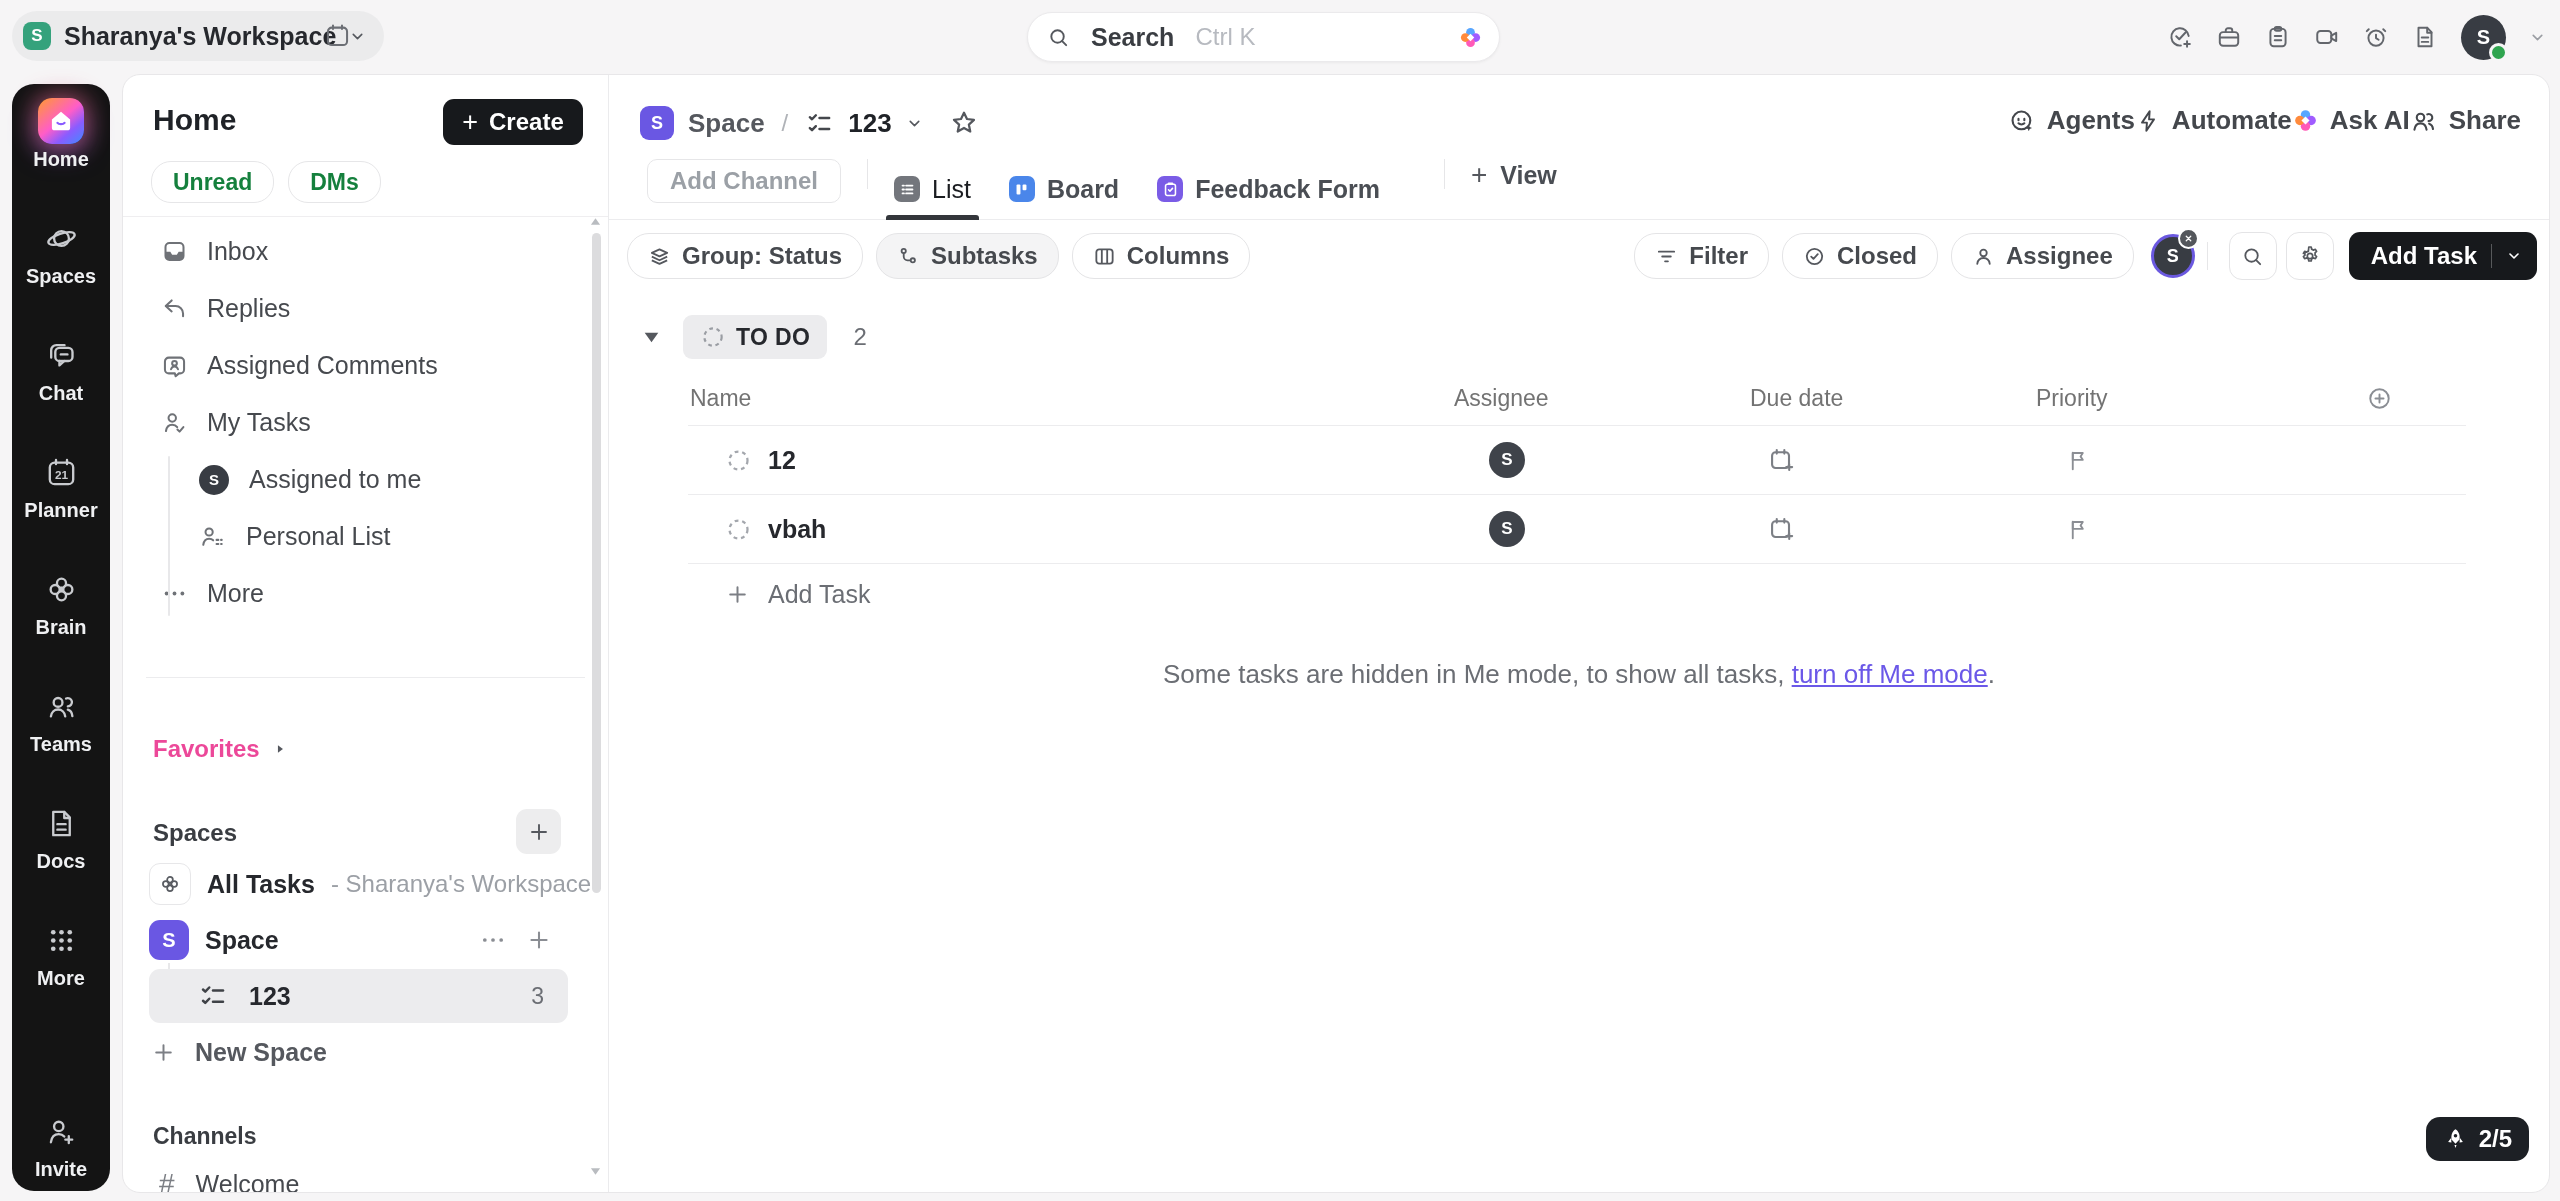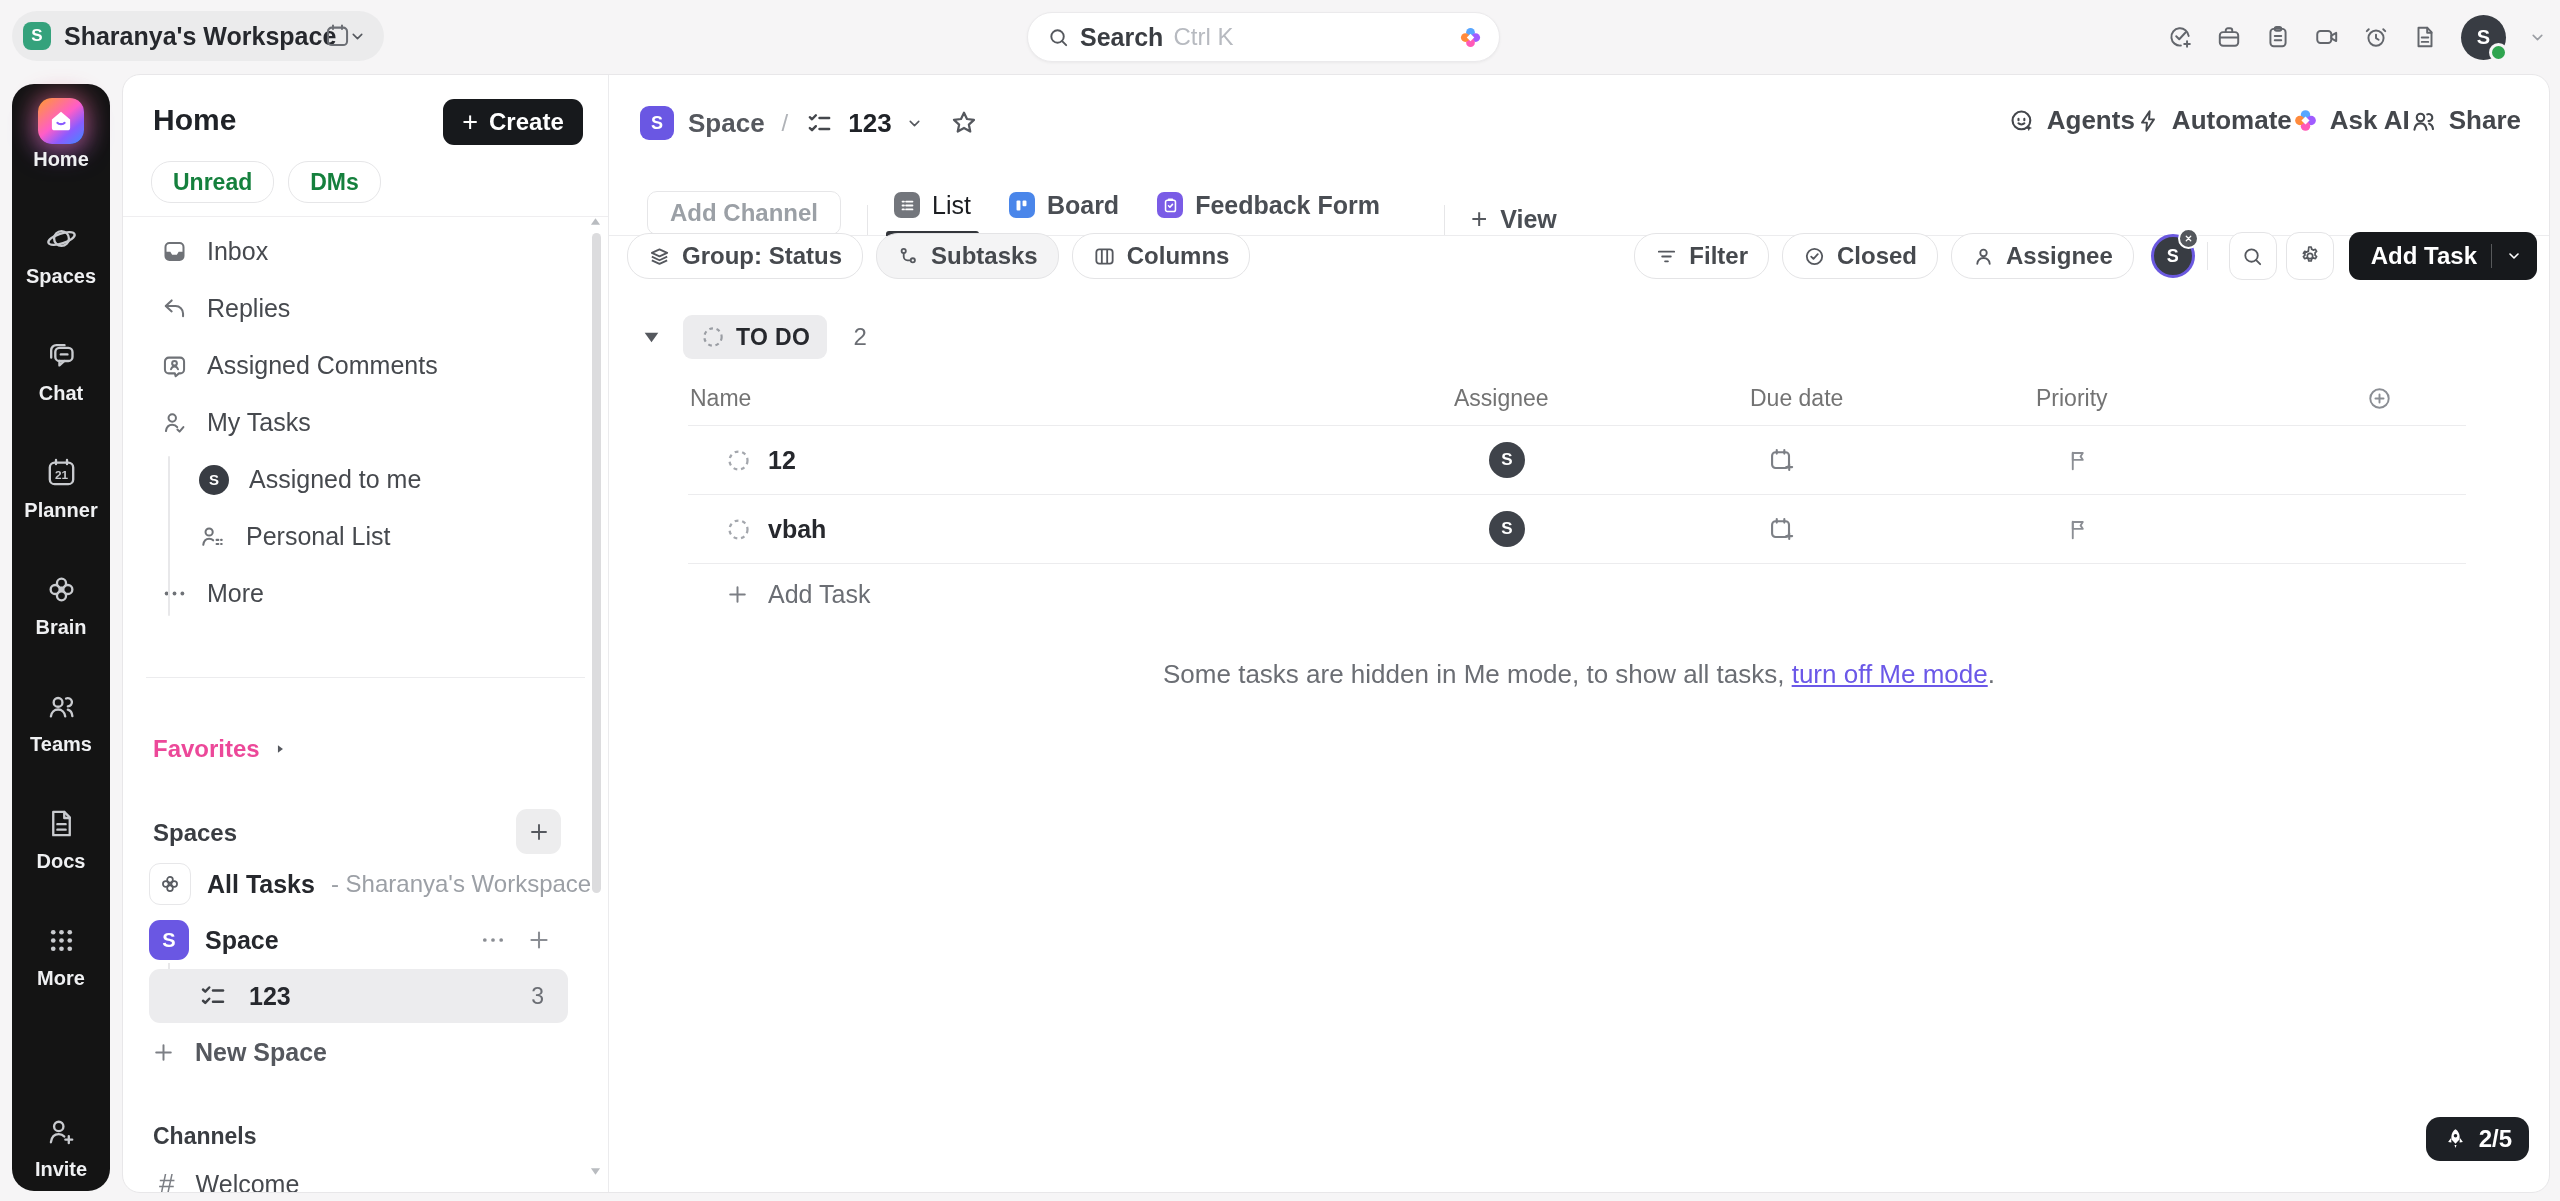--- a/index.html
+++ b/index.html
@@ -11,21 +11,21 @@
   
   .topbar{position:absolute;left:0;top:0;width:100%;height:74px}
   .ws-pill{position:absolute;left:12px;top:11px;height:50px;border-radius:25px;background:#ebebec;
            display:flex;align-items:center;gap:13px;padding:0 18px 0 11px;cursor:pointer}
   .ws-avatar{width:28px;height:28px;border-radius:8px;background:#35a27c;color:#fff;font-weight:700;
              font-size:17px;display:grid;place-items:center}
   .ws-name{font-size:25px;font-weight:700;color:#26282d}
   .cal-btn{position:absolute;left:324px;top:22px;color:#6b6e74;cursor:pointer}
   .searchbar{position:absolute;left:1027px;top:12px;width:473px;height:50px;border-radius:25px;background:#fff;
              border:1px solid #ebeaec;box-shadow:0 1px 3px rgba(0,0,0,.05);display:flex;align-items:center;
-             gap:10px;padding:0 16px 0 19px;box-sizing:border-box;cursor:text}
+             gap:21px;padding:0 16px 0 19px;box-sizing:border-box;cursor:text}
   .search-label{font-size:25px;font-weight:600;color:#3a3d42}
   .search-shortcut{font-size:24px;color:#b7bac0}
   .flower{margin-left:auto}
   .tb-right{position:absolute;right:14px;top:0;height:74px;display:flex;align-items:center;gap:23px;color:#63666c}
   .tb-ic{cursor:pointer}
   .tb-avatar{position:relative;width:45px;height:45px;border-radius:50%;background:#383c43;color:#fff;
              font-size:20px;font-weight:700;display:grid;place-items:center;cursor:pointer}
   .presence{position:absolute;right:-2px;bottom:-2px;width:13px;height:13px;border-radius:50%;
             background:#2fa44f;border:3px solid #f6f5f6}
 
@@ -99,22 +99,22 @@
   .bc{position:absolute;left:31px;top:22px;height:52px;display:flex;align-items:center;gap:14px}
   .bc-tile{width:34px;height:34px;border-radius:9px;background:#6a57e3;color:#fff;font-size:18px;font-weight:700;
            display:grid;place-items:center;cursor:pointer}
   .bc-space{font-size:26px;font-weight:600;color:#55585e;cursor:pointer}
   .bc-sep{font-size:24px;color:#b0b3b8;margin:0 3px}
   .bc-list{font-size:26px;font-weight:700;color:#1f2227;cursor:pointer}
   .bc-star{margin-left:12px;color:#55585e;cursor:pointer}
   .actions{position:absolute;right:28px;top:30px;display:flex;align-items:center;}
   .action{display:flex;align-items:center;gap:11px;font-size:26px;font-weight:600;color:#44474c;cursor:pointer}
 
-  .tabsrow{position:absolute;left:0;right:0;top:100px;height:61px;border-bottom:1px solid #ececee;display:flex;
-           align-items:flex-end;padding-left:38px;box-sizing:border-box}
+  .tabsrow{position:absolute;left:0;right:0;top:84px;height:61px;border-bottom:1px solid #ececee;display:flex;
+           align-items:flex-start;padding-left:38px;box-sizing:border-box}
   .addch{height:42px;border:1.5px solid #e6e6e8;border-radius:10px;padding:0 22px;display:flex;align-items:center;
          font-size:24px;font-weight:600;color:#9ba0a6;cursor:pointer}
   .tdiv{width:1px;height:30px;background:#e6e6e8;margin:0 26px}
   .tab{display:flex;align-items:center;gap:12px;font-size:25px;font-weight:600;color:#4a4e54;margin-right:38px;
        position:relative;height:100%;cursor:pointer}
   .tab .tile{width:26px;height:26px;border-radius:7px;display:grid;place-items:center;color:#fff}
   .tab.active{color:#1b1d21;font-weight:400}
   .tab.active::after{content:"";position:absolute;left:-8px;right:-8px;bottom:-1px;height:5px;
                      border-radius:3px 3px 0 0;background:#33363b}
   .addview{display:flex;align-items:center;gap:13px;font-size:25px;font-weight:600;color:#4a4e54;cursor:pointer}

